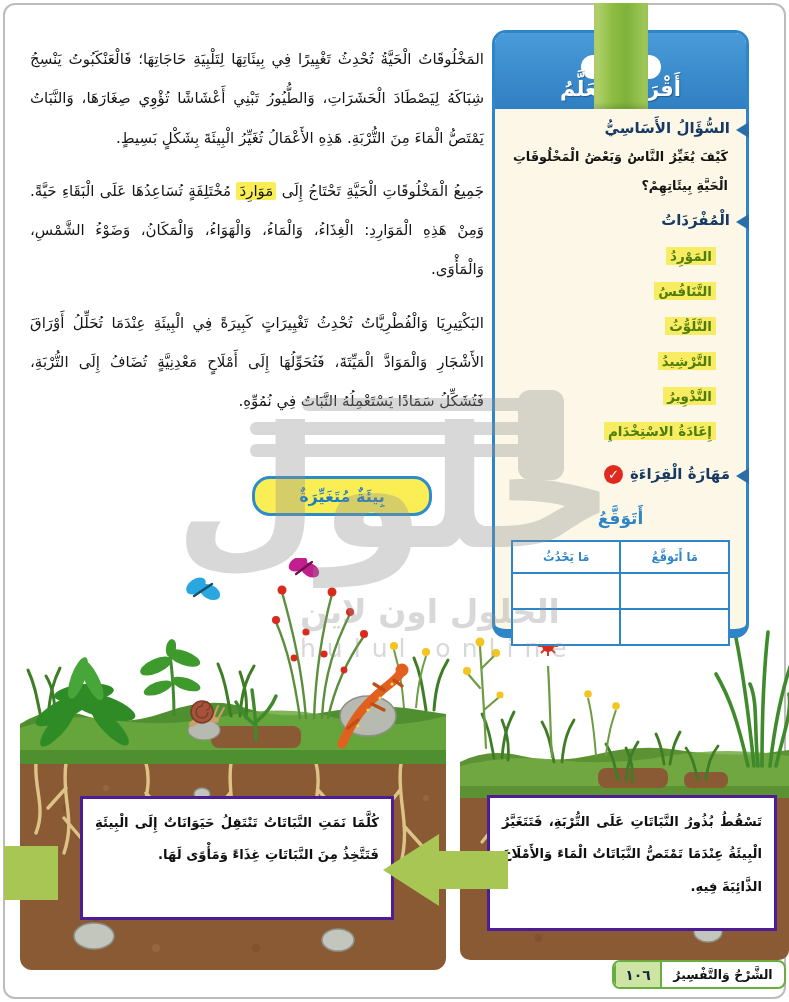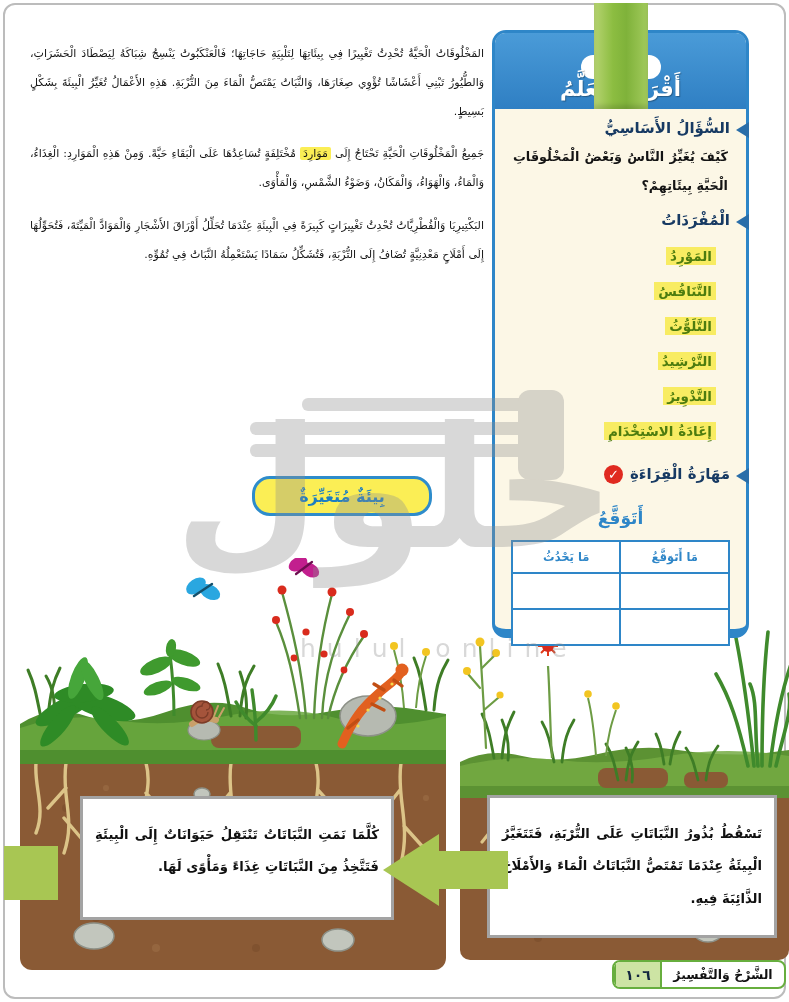--- a/index.html
+++ b/index.html
@@ -3,21 +3,21 @@
 <meta charset="utf-8">
 <style>
   html,body{margin:0;padding:0;background:#ffffff;}
   *{box-sizing:border-box;font-family:"DejaVu Sans",sans-serif;}
   .page{position:relative;width:789px;height:1002px;background:#fff;overflow:hidden;direction:rtl;}
   .page-frame{position:absolute;inset:3px;border:2px solid #bcbcbc;border-radius:12px;pointer-events:none;z-index:0;}
 
   
   .main-col{position:absolute;left:30px;top:40px;width:458px;direction:rtl;z-index:2;}
   .main-title{color:#1d7ec2;font-weight:bold;font-size:17px;line-height:1.9;margin:0 4px 10px 0;}
-  .body-par{font-size:11px;color:#161616;line-height:2.62;text-align:justify;margin:0 4px 14px 0;}
+  .body-par{font-size:15px;color:#161616;line-height:2.62;text-align:justify;margin:0 4px 14px 0;}
   .hl{background:#fbee55;padding:0 3px;border-radius:2px;}
 
   .pill{position:absolute;left:252px;top:476px;width:180px;height:40px;background:#fbee55;
         border:3px solid #2e8ccb;border-radius:18px;display:flex;align-items:center;justify-content:center;
         color:#1d7ec2;font-weight:bold;font-size:16px;z-index:2;}
 
   
   .sidebar{position:absolute;left:492px;top:30px;width:257px;height:608px;background:#fcf7e6;
            border:3px solid #2e86c8;border-bottom-width:9px;border-radius:14px;z-index:2;}
   .sb-header{position:relative;height:76px;background:linear-gradient(180deg,#4a9bd8,#2f7fc3);
@@ -42,21 +42,21 @@
   .check-circle{display:inline-flex;width:19px;height:19px;border-radius:50%;background:#e02a20;color:#fff;
                 font-size:13px;align-items:center;justify-content:center;font-weight:bold;flex:0 0 auto;}
   .predict-head{margin-top:24px;text-align:center;color:#2e86c8;font-weight:bold;font-size:17px;}
   .predict-table{width:100%;border-collapse:collapse;margin-top:12px;background:#fff;}
   .predict-table td{border:2px solid #2e86c8;background:#fff;height:36px;text-align:center;
                     color:#2e86c8;font-weight:bold;font-size:11.5px;}
   .predict-table tr.hd td{height:32px;}
 
   
   .scene{position:absolute;z-index:1;}
-  .caption-box{position:absolute;background:#fff;border:3px solid #a3a3a3;padding:20px 12px;
+  .caption-box{position:absolute;background:#fff;border:3px solid #4c1d95;padding:8px 12px;
                font-size:13.2px;font-weight:bold;color:#101010;line-height:2.45;text-align:justify;
                direction:rtl;z-index:2;}
   .arrow-head{position:absolute;width:0;height:0;border-top:36px solid transparent;border-bottom:36px solid transparent;
               border-right:56px solid #a8c653;z-index:2;}
   .arrow-tail{position:absolute;background:#a8c653;z-index:2;}
 
   
   .footer-tag{position:absolute;left:612px;top:960px;width:174px;height:29px;border:2px solid #67ae3e;
               border-radius:8px;display:flex;direction:rtl;overflow:hidden;background:#fff;z-index:2;}
   .footer-label{flex:1;display:flex;align-items:center;justify-content:center;font-size:12.5px;font-weight:bold;color:#111;text-align:right;}
@@ -376,15 +376,16 @@
     <div class="footer-label">الشَّرْحُ وَالتَّفْسِيرُ</div>
     <div class="footer-num">١٠٦</div>
   </div>
 
   <div class="watermark">
     <div class="wm-bar" style="left:250px;top:422px;width:312px;height:13px;"></div>
     <div class="wm-bar" style="left:250px;top:444px;width:312px;height:13px;"></div>
     <div class="wm-bar" style="left:302px;top:398px;width:260px;height:13px;"></div>
     <div class="wm-bar" style="left:518px;top:390px;width:46px;height:90px;border-radius:12px;"></div>
     <div class="wm-logo">حلول</div>
+    <div class="wm-line1">الحلول اون لاين</div>
     <div class="wm-line2">hulul online</div>
   </div>
 </div>
 
 </body></html>

